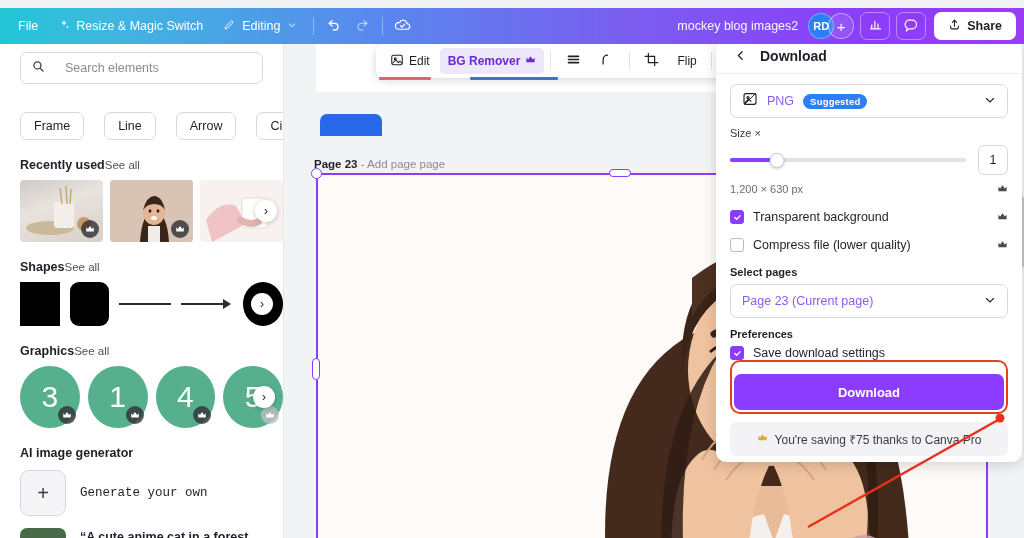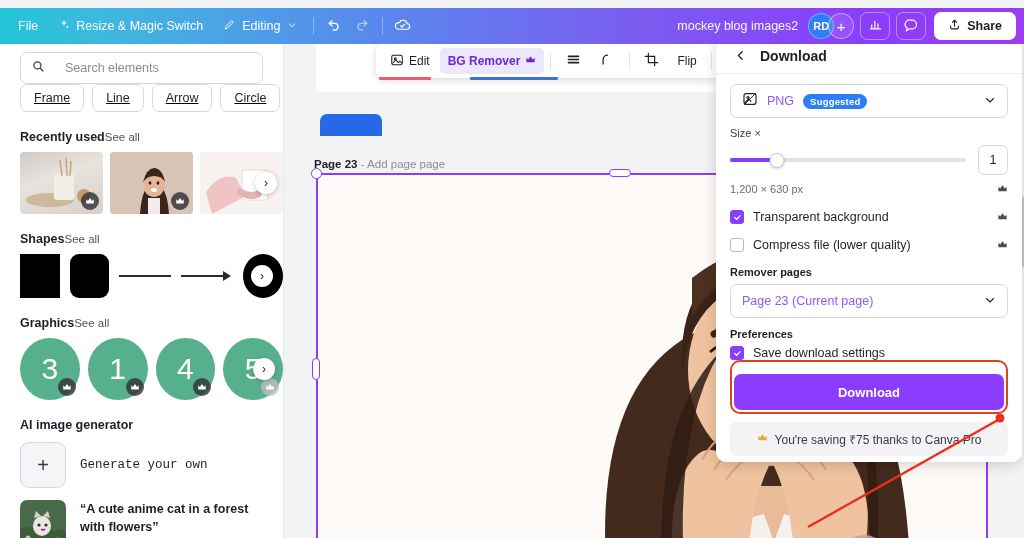--- a/index.html
+++ b/index.html
@@ -55,21 +55,21 @@
   .leftpanel {
     position: absolute; top: 36px; left: 0; width: 284px; height: 502px;
     background: #fff; border-right: 1px solid #e8e8ed; overflow: hidden; z-index: 20;
   }
   .search-box {
     margin: 16px 20px 0 20px; height: 32px; border: 1px solid #d7d8dd;
     border-radius: 7px; display: flex; align-items: center; gap: 20px; padding: 0 10px;
     cursor: text;
   }
   .search-box .ph { font-size: 12.5px; color: #8b8b94; }
-  .chips { display: flex; gap: 8px; margin: 0 0 0 20px; text-decoration: underline; }
+  .chips { display: flex; gap: 20px; margin: 28px 0 0 20px; }
   .chip {
     height: 28px; padding: 0 13px; border: 1px solid #d7d8dd; border-radius: 7px;
     font-size: 12.5px; color: #1f1f29; display: flex; align-items: center;
     white-space: nowrap; cursor: pointer; background: #fff;
   }
   .sec-head {
     display: flex; align-items: baseline; 
     margin: 18px 20px 8px 20px;
   }
   .sec-title { font-size: 12.5px; font-weight: bold; color: #1f1f29; }
@@ -729,21 +729,21 @@
       <div class="checkrow">
         <div class="cbox"></div>
         <div class="ctext">Compress file (lower quality)</div>
         <span>
           <svg width="11" height="11" viewBox="0 0 24 24" fill="#4a4a52">
               <path d="M3 8l4 4 5-7 5 7 4-4v10H3z"></path>
             </svg>
         </span>
       </div>
 
-      <div class="lbl" style="margin-top:12px;">Remover pages</div>
+      <div class="lbl" style="margin-top:12px;">Select pages</div>
       <div class="select">
         <span class="val">Page 23 (Current page)</span>
         <span class="chev">
           <svg width="12" height="12" viewBox="0 0 24 24" fill="none" stroke="#1f1f29" stroke-width="2.2" stroke-linecap="round">
               <path d="M5 9l7 7 7-7"></path>
             </svg>
         </span>
       </div>
 
       <div class="lbl" style="margin-top:10px;">Preferences</div>

